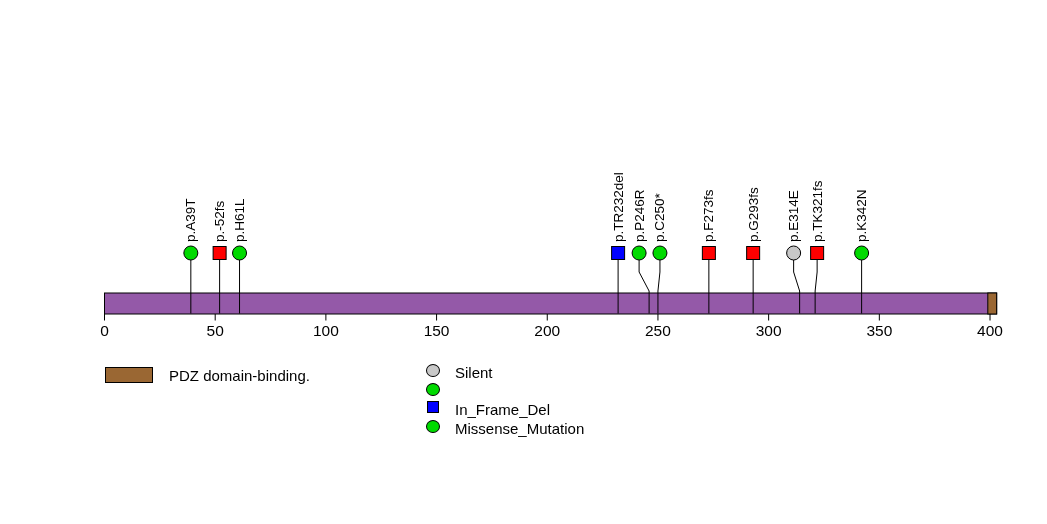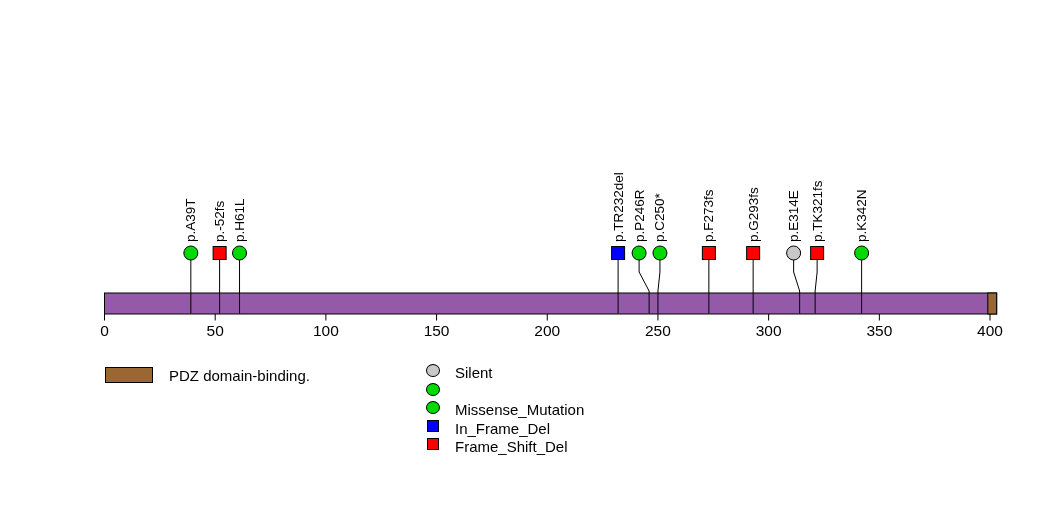--- a/index.html
+++ b/index.html
@@ -129,26 +129,22 @@
 
   <div id="mutation-legend">
       <div class="legend-row">
         <span class="sw circle" style="background: rgb(200, 200, 200);"></span>
         <span class="lbl">Silent</span>
       </div>
       <div class="legend-row">
         <span class="sw circle" style="background: rgb(0, 218, 0);"></span>
       </div>
       <div class="legend-row">
-        <span class="sw circle" style="background: rgb(0, 218, 0);"></span>
-        <span class="lbl">Missense_Mutation</span>
-      </div>
-      <div class="legend-row">
         <span class="sw square" style="background: rgb(0, 0, 255);"></span>
         <span class="lbl">In_Frame_Del</span>
       </div>
       <div class="legend-row">
-        <span class="sw square" style="background: rgb(255, 0, 0);"></span>
-        <span class="lbl">Frame_Shift_Del</span>
+        <span class="sw circle" style="background: rgb(0, 218, 0);"></span>
+        <span class="lbl">Missense_Mutation</span>
       </div>
     </div>
 
 </div>
 
 </body></html>

